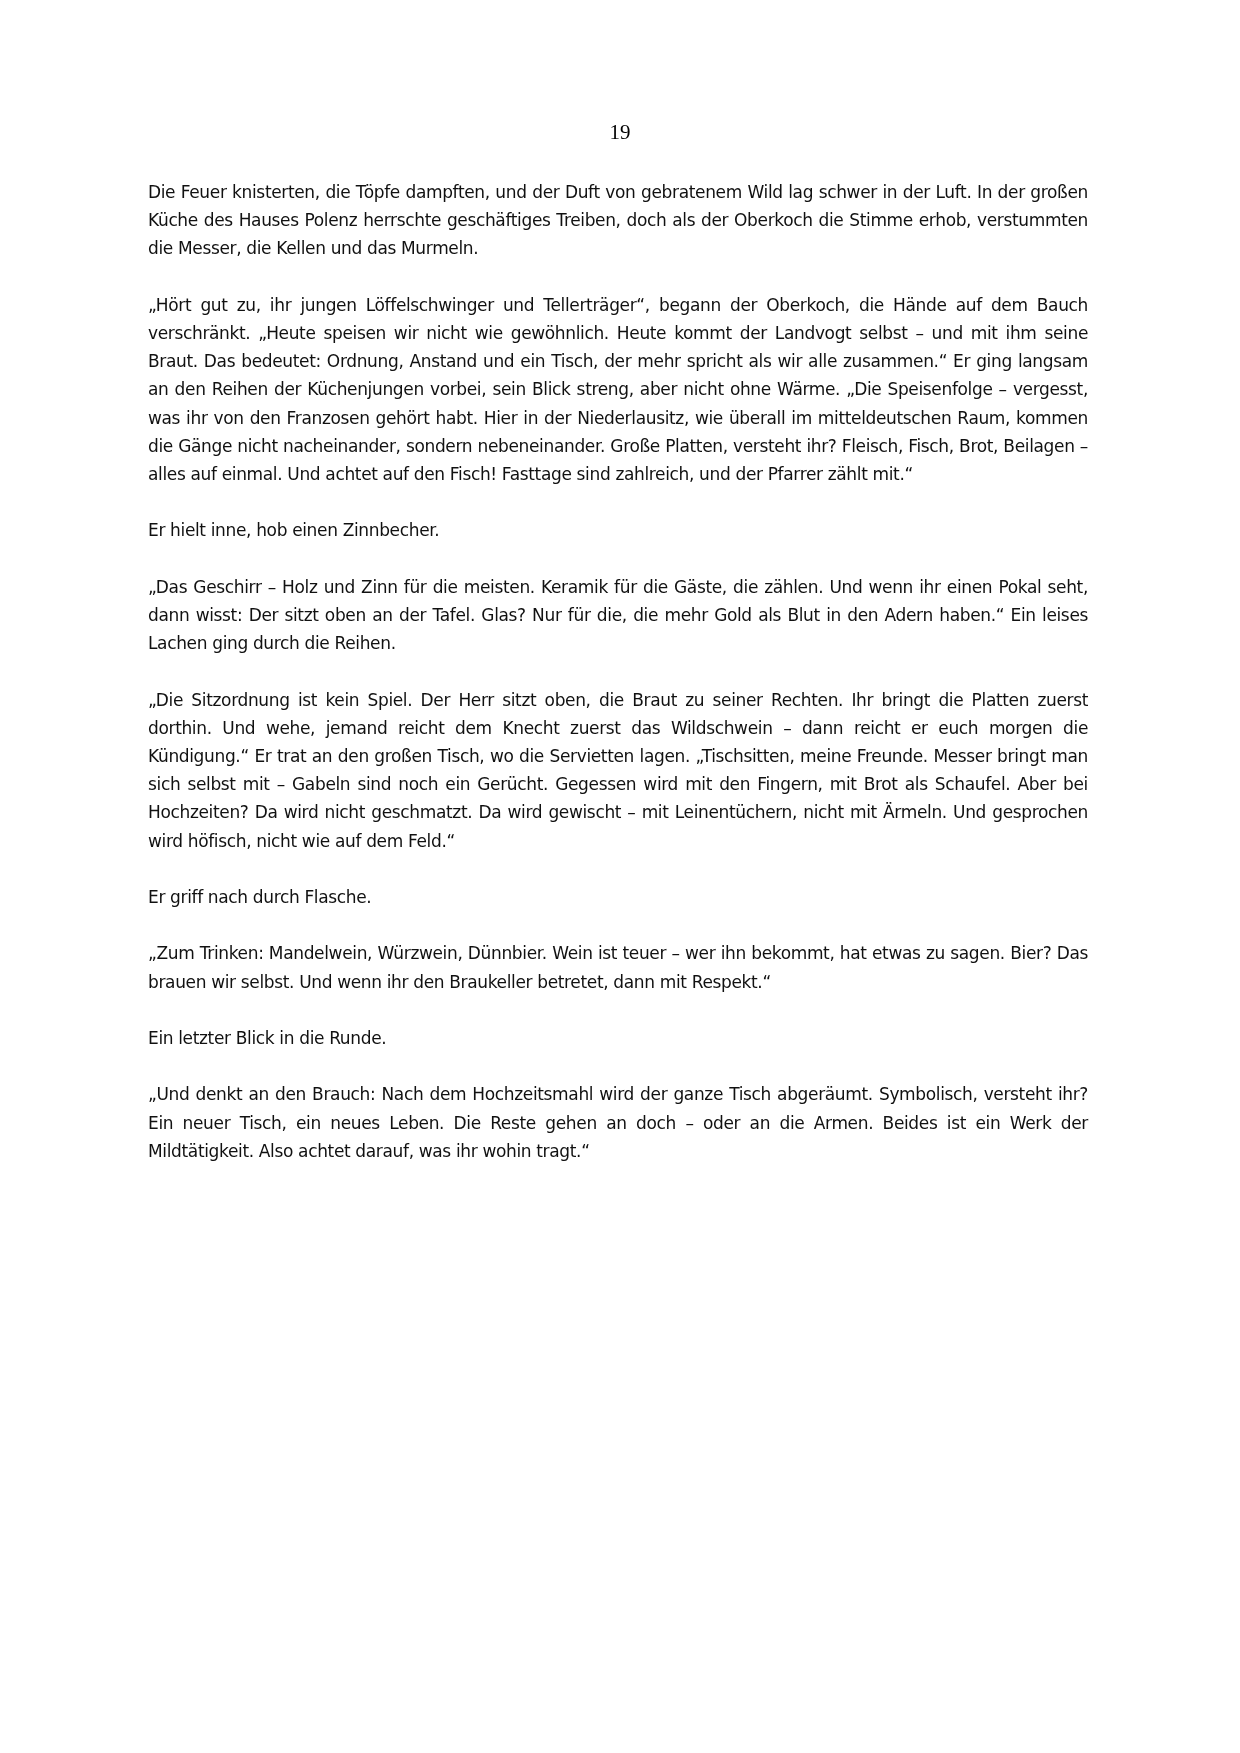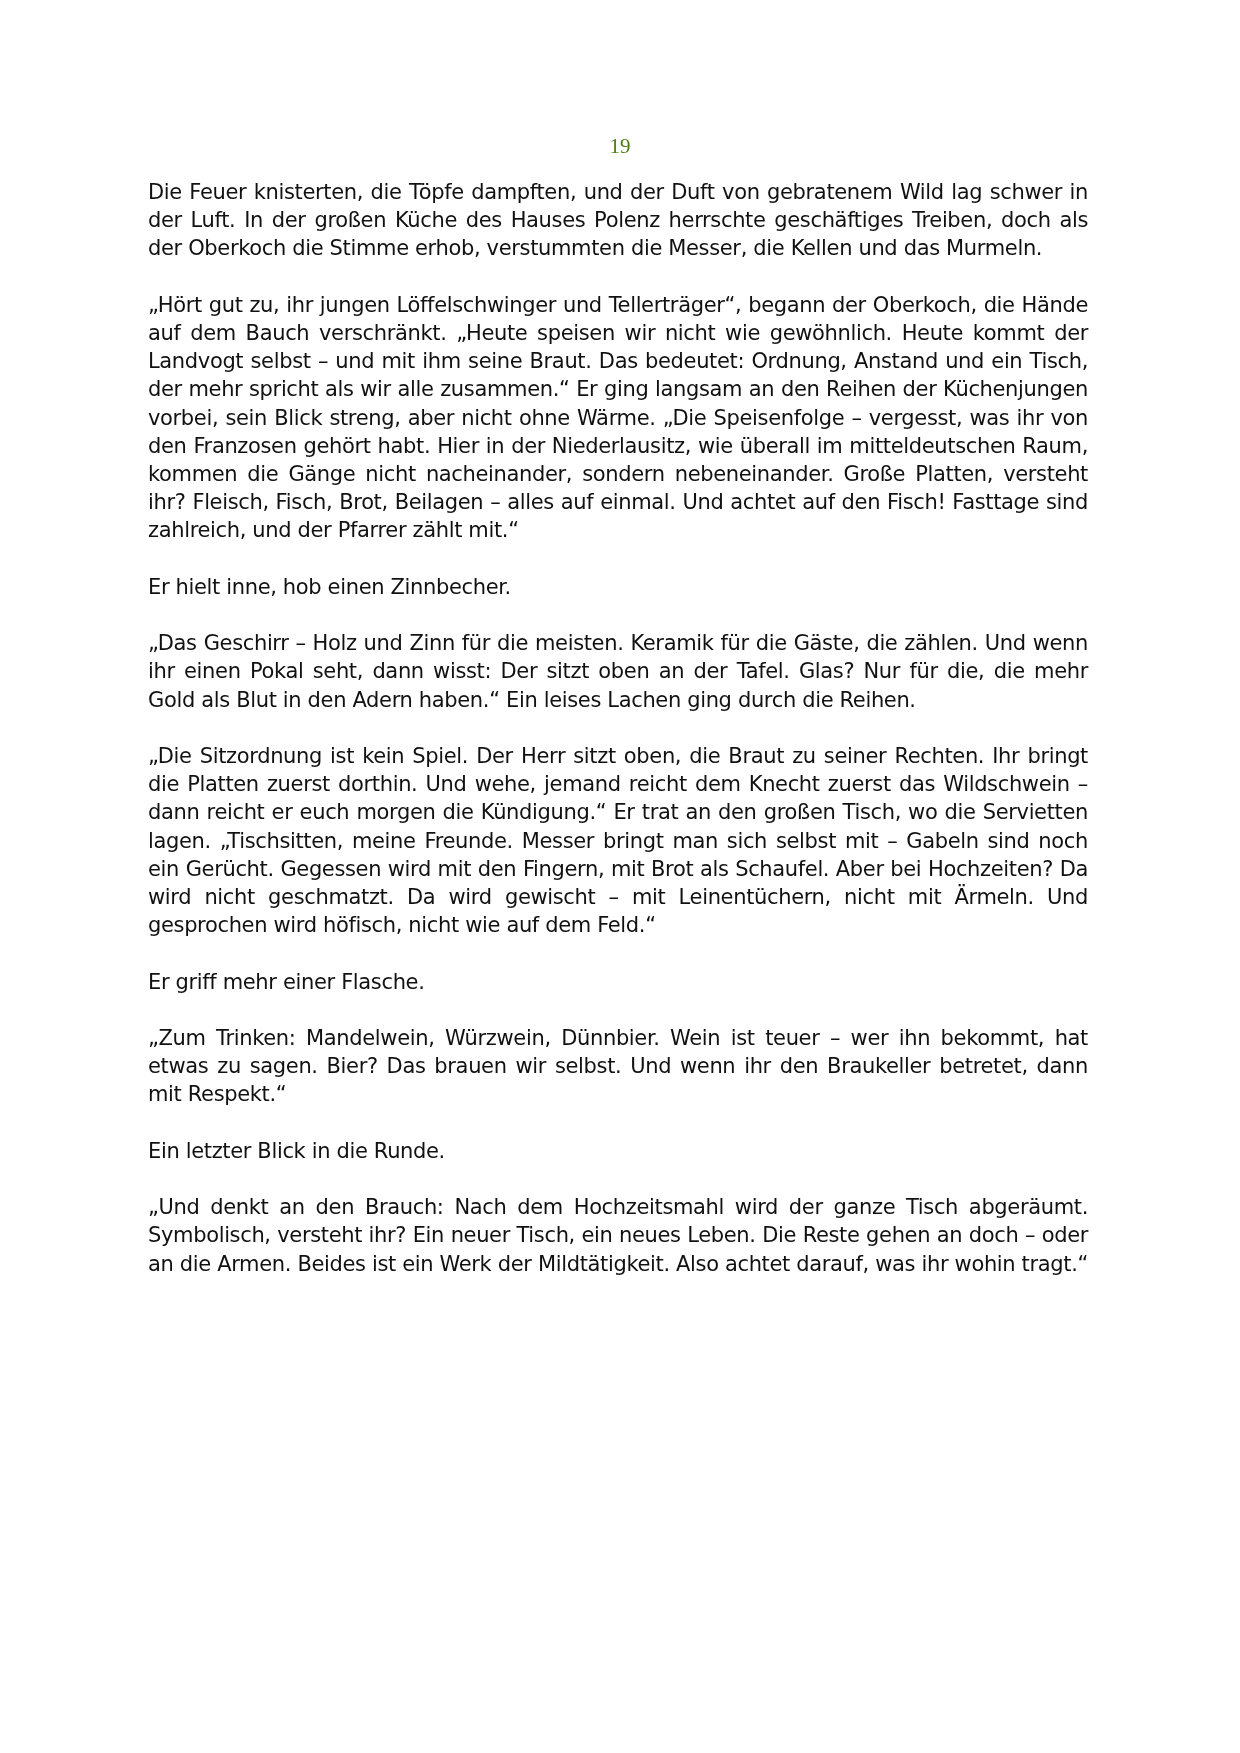--- a/index.html
+++ b/index.html
@@ -9,36 +9,36 @@
     }
     body {
       width: 1240px;
       height: 1753px;
       position: relative;
       overflow: hidden;
       color: #111111;
     }
     .page-number {
       position: absolute;
-      top: 132px;
+      top: 118px;
       left: 0;
       width: 1240px;
       text-align: center;
       font-family: "Liberation Serif", "DejaVu Serif", serif;
       font-size: 21px;
       line-height: 28px;
-      color: #4d7c0f;
+      color: #000000;
     }
     .body-text {
       position: absolute;
       top: 178px;
       left: 148px;
       width: 940px;
       font-family: "DejaVu Sans", "Liberation Sans", sans-serif;
-      font-size: 21px;
+      font-size: 17px;
       line-height: 28.2px;
       letter-spacing: -0.35px;
       word-spacing: 0px;
     }
     .para {
       margin: 0 0 28.2px 0;
       text-align: justify;
       text-align-last: left;
     }
   </style>
@@ -46,17 +46,17 @@
 <body>
 
 <div class="page-number">19</div>
 
 <div class="body-text">
   <p class="para">Die Feuer knisterten, die Töpfe dampften, und der Duft von gebratenem Wild lag schwer in der Luft. In der großen Küche des Hauses Polenz herrschte geschäftiges Treiben, doch als der Oberkoch die Stimme erhob, verstummten die Messer, die Kellen und das Murmeln.</p>
   <p class="para">„Hört gut zu, ihr jungen Löffelschwinger und Tellerträger“, begann der Oberkoch, die Hände auf dem Bauch verschränkt. „Heute speisen wir nicht wie gewöhnlich. Heute kommt der Landvogt selbst – und mit ihm seine Braut. Das bedeutet: Ordnung, Anstand und ein Tisch, der mehr spricht als wir alle zusammen.“ Er ging langsam an den Reihen der Küchenjungen vorbei, sein Blick streng, aber nicht ohne Wärme. „Die Speisenfolge – vergesst, was ihr von den Franzosen gehört habt. Hier in der Niederlausitz, wie überall im mitteldeutschen Raum, kommen die Gänge nicht nacheinander, sondern nebeneinander. Große Platten, versteht ihr? Fleisch, Fisch, Brot, Beilagen – alles auf einmal. Und achtet auf den Fisch! Fasttage sind zahlreich, und der Pfarrer zählt mit.“</p>
   <p class="para">Er hielt inne, hob einen Zinnbecher.</p>
   <p class="para">„Das Geschirr – Holz und Zinn für die meisten. Keramik für die Gäste, die zählen. Und wenn ihr einen Pokal seht, dann wisst: Der sitzt oben an der Tafel. Glas? Nur für die, die mehr Gold als Blut in den Adern haben.“ Ein leises Lachen ging durch die Reihen.</p>
   <p class="para">„Die Sitzordnung ist kein Spiel. Der Herr sitzt oben, die Braut zu seiner Rechten. Ihr bringt die Platten zuerst dorthin. Und wehe, jemand reicht dem Knecht zuerst das Wildschwein – dann reicht er euch morgen die Kündigung.“ Er trat an den großen Tisch, wo die Servietten lagen. „Tischsitten, meine Freunde. Messer bringt man sich selbst mit – Gabeln sind noch ein Gerücht. Gegessen wird mit den Fingern, mit Brot als Schaufel. Aber bei Hochzeiten? Da wird nicht geschmatzt. Da wird gewischt – mit Leinentüchern, nicht mit Ärmeln. Und gesprochen wird höfisch, nicht wie auf dem Feld.“</p>
-  <p class="para">Er griff mehr einer Flasche.</p>
+  <p class="para">Er griff nach durch Flasche.</p>
   <p class="para">„Zum Trinken: Mandelwein, Würzwein, Dünnbier. Wein ist teuer – wer ihn bekommt, hat etwas zu sagen. Bier? Das brauen wir selbst. Und wenn ihr den Braukeller betretet, dann mit Respekt.“</p>
   <p class="para">Ein letzter Blick in die Runde.</p>
   <p class="para">„Und denkt an den Brauch: Nach dem Hochzeitsmahl wird der ganze Tisch abgeräumt. Symbolisch, versteht ihr? Ein neuer Tisch, ein neues Leben. Die Reste gehen an doch – oder an die Armen. Beides ist ein Werk der Mildtätigkeit. Also achtet darauf, was ihr wohin tragt.“</p>
 </div>
 
 </body></html>

